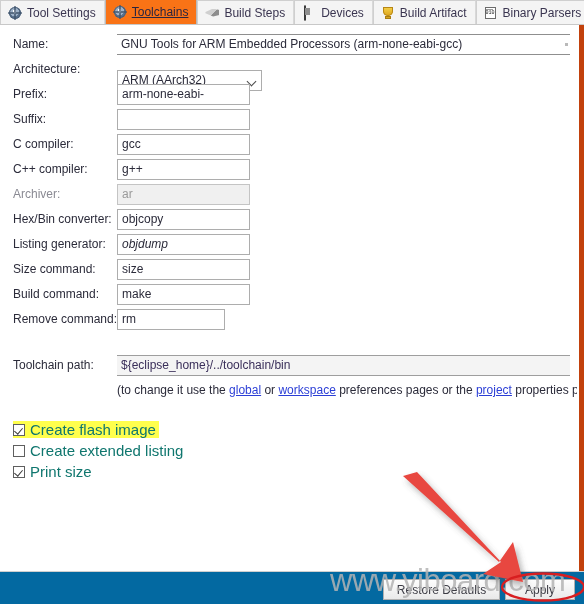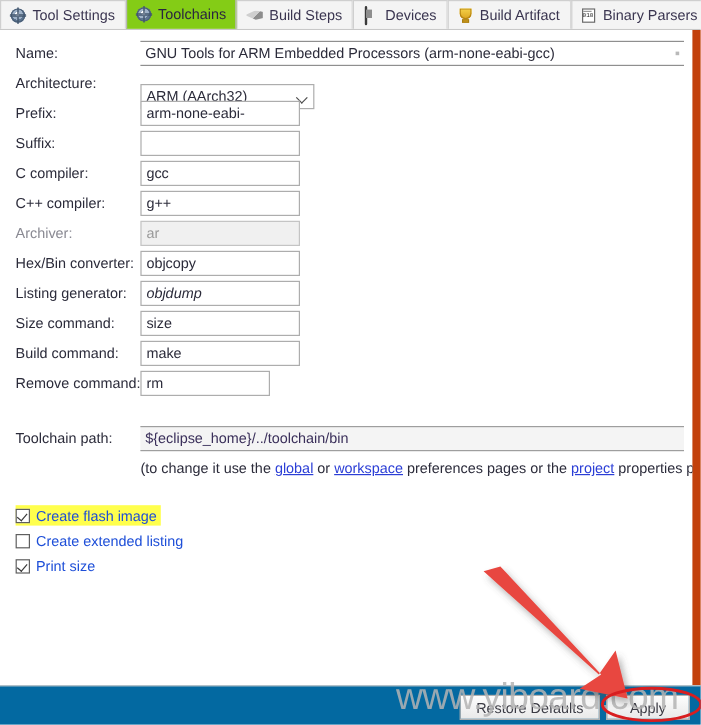--- a/index.html
+++ b/index.html
@@ -38,25 +38,26 @@
     background: #f4f4f4;
     border: 1px solid #cfcfcf;
     border-bottom: none;
     border-right: 1px solid #d8d8d8;
     font-size: 12px;
     color: #3a3550;
     white-space: nowrap;
     position: relative;
   }
   .tab.selected {
-    background: #84cc16;
+    background: #f97316;
     height: 25px;
     border-color: #b9b9b9;
     color: #2a2540;
     z-index: 3;
+    text-decoration: underline;
   }
   .tab-label { line-height: 1; }
 
   .tabicon { width: 14px; height: 14px; flex: 0 0 14px; position: relative; }
 
   
   .ic-gear { border-radius: 50%; background:
       radial-gradient(circle at 50% 50%, #e8eef6 0 28%, #7f93b0 29% 52%, #5d7characters 0);
   }
   .ic-gear-in {
@@ -111,21 +112,21 @@
     position:absolute; left:2px; top:5px;
     font-size:5px; line-height:5px; color:#1a1a1a;
     font-family:"Liberation Mono", monospace;
   }
 
   
   .content {
     position:absolute; left:0; top:25px;
     width:584px; height:546px;
     background:#ffffff;
-    border-right:7px solid #c2410c;
+    border-right:5px solid #c2410c;
     box-sizing:border-box;
   }
   .flabel {
     position:absolute; left:13px;
     font-size:12px; color:#2b2b3a; line-height:21px; white-space:nowrap;
   }
   .flabel.dim { color:#8a8a93; }
 
   .field {
     position:absolute;
@@ -193,21 +194,21 @@
     box-sizing:border-box; position:relative;
   }
   .cbox.checked::after {
     content:""; position:absolute;
     left:2px; top:1px; width:5px; height:8px;
     border-right:1.6px solid #3a3a3a;
     border-bottom:1.6px solid #3a3a3a;
     transform: rotate(40deg);
     box-sizing:border-box;
   }
-  .cblabel { font-size:12px; color:#1d4ed8; line-height:1; white-space:nowrap; }
+  .cblabel { font-size:15px; color:#0f766e; line-height:1; white-space:nowrap; }
 
   
   .bottombar {
     position:absolute; left:0; top:571px;
     width:584px; height:33px;
     background:#0369a1;
     border-top:1px solid #cfcfcf;
     box-sizing:border-box;
   }
   .btn {

